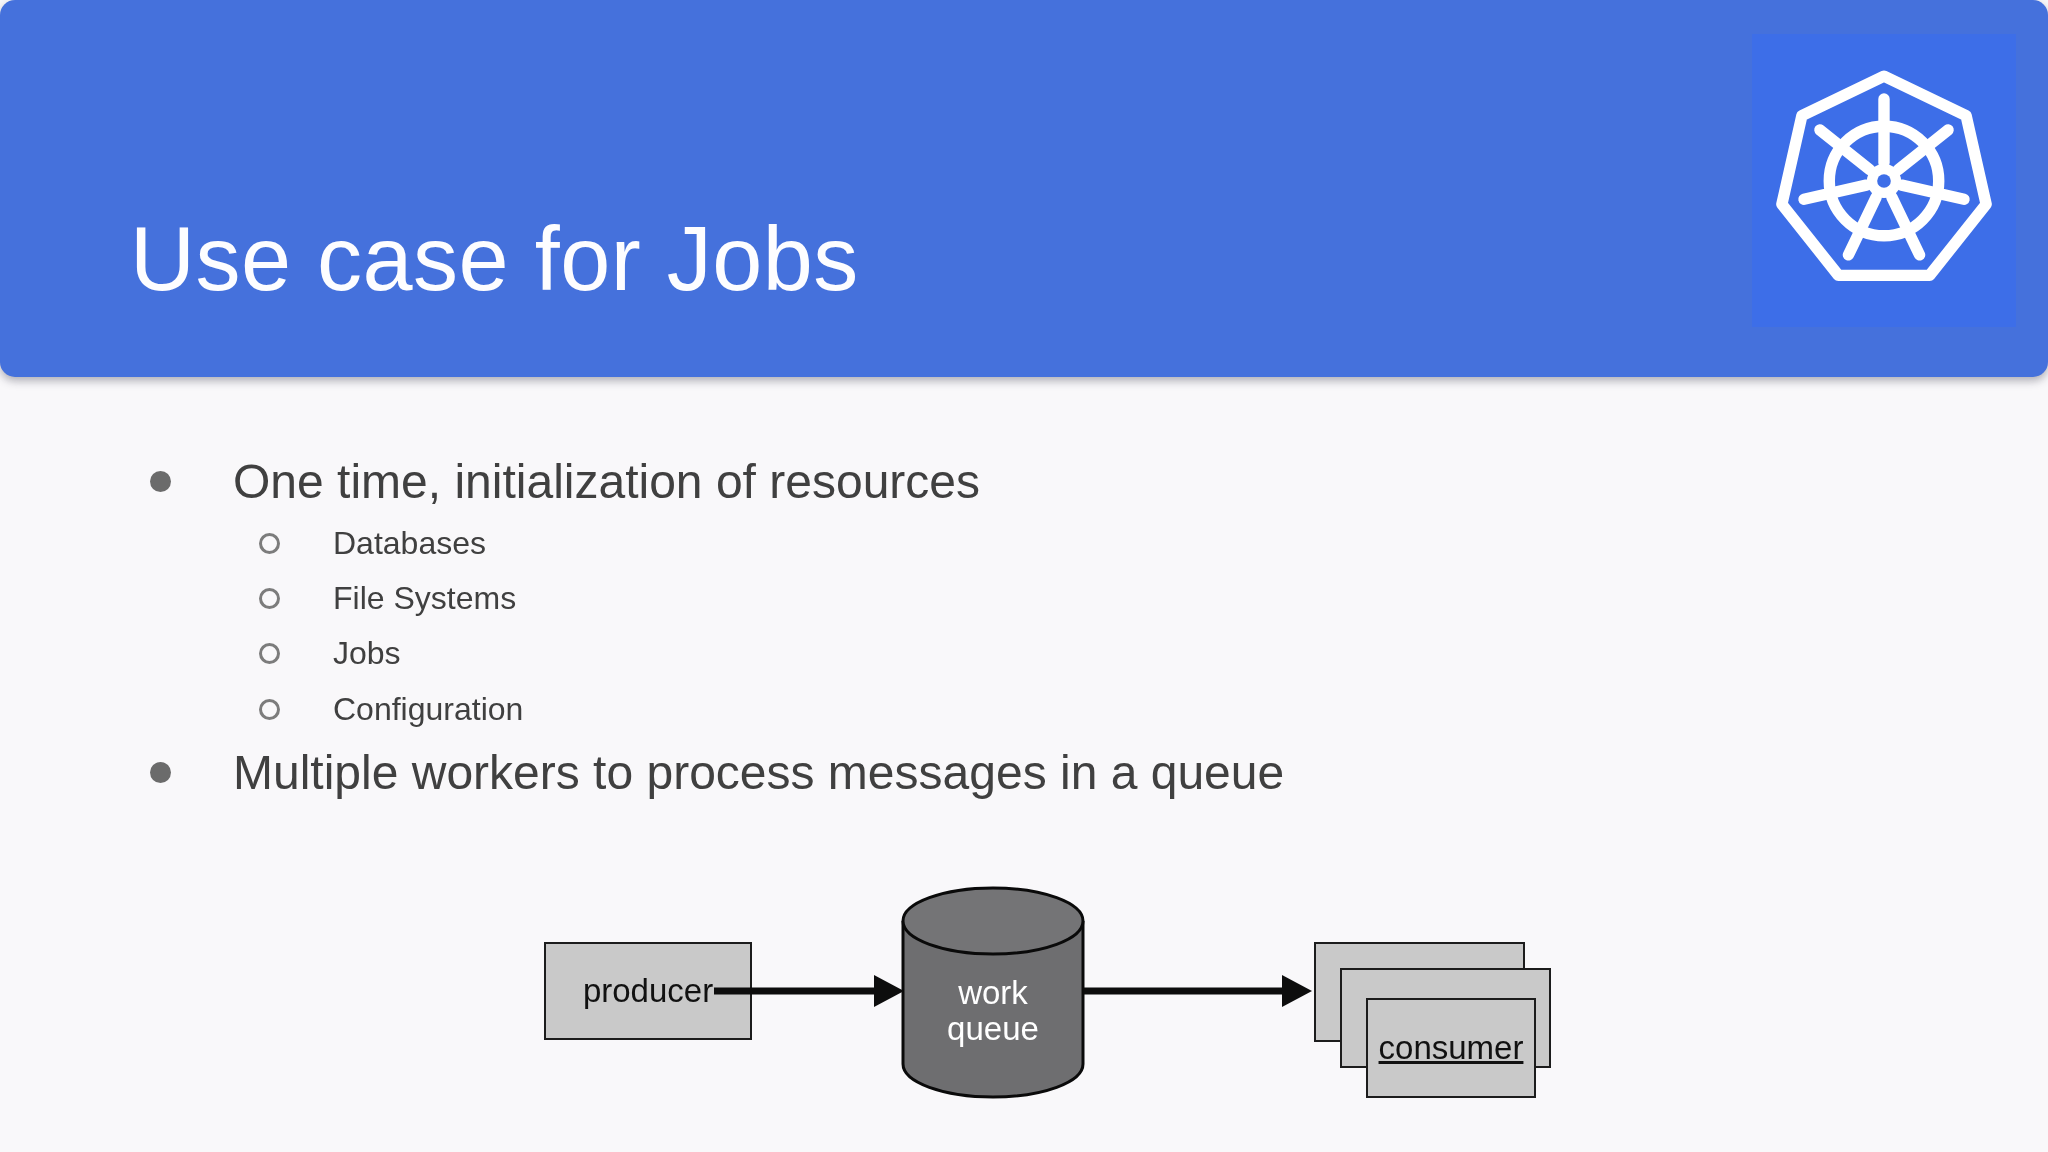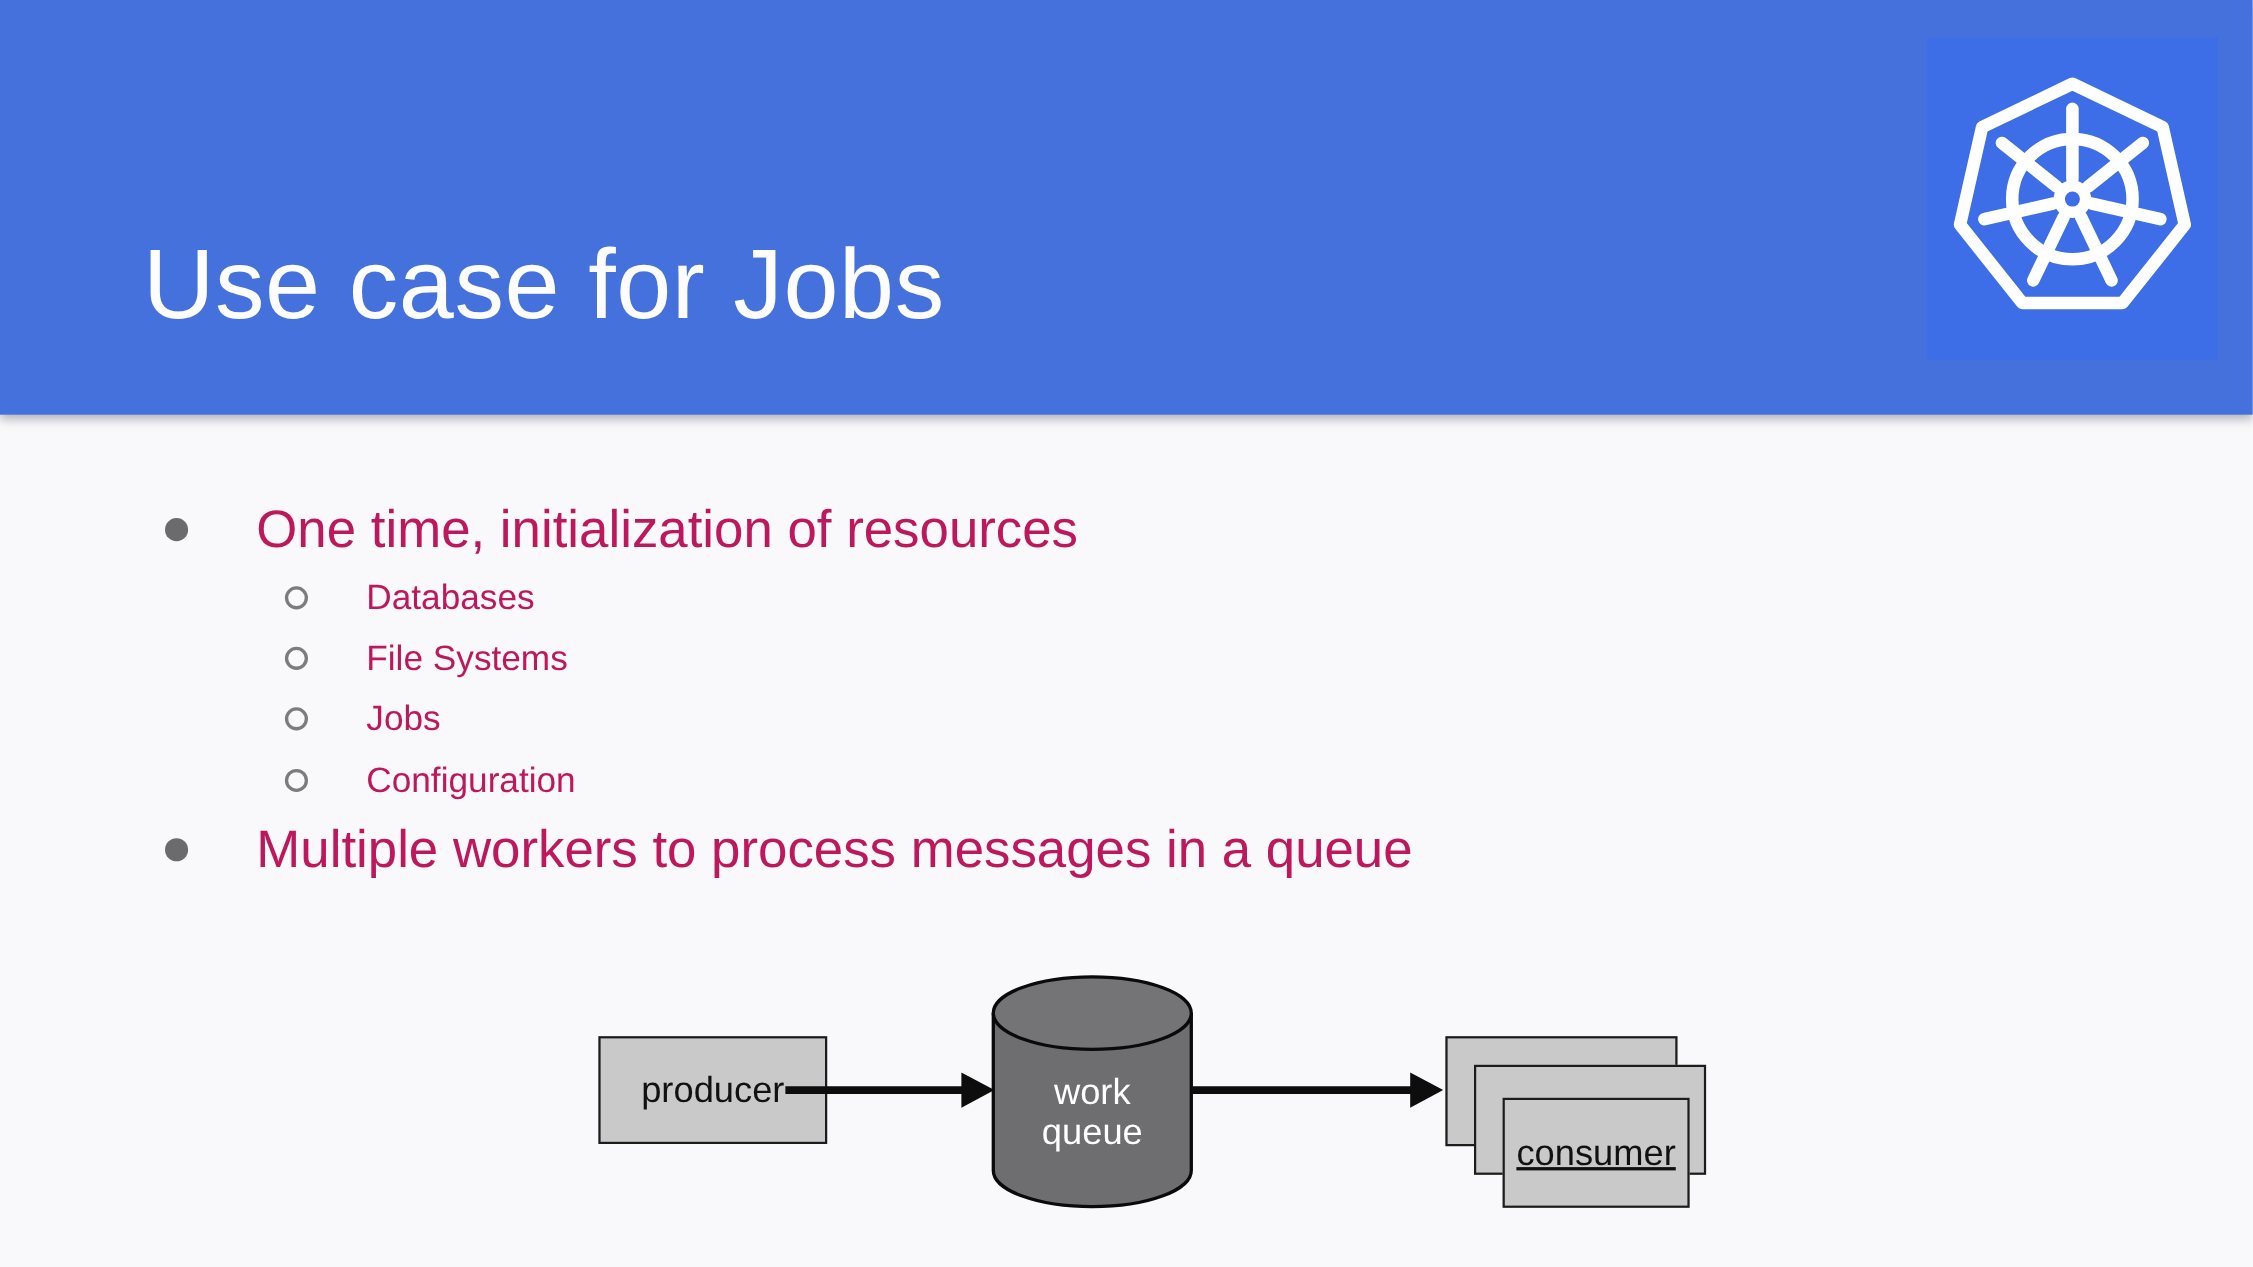--- a/index.html
+++ b/index.html
@@ -8,36 +8,37 @@
     width:2048px;height:1152px;
     background:#f9f8fa;
     overflow:hidden;
     font-family:"Liberation Sans",sans-serif;
   }
   
   .header{
     position:absolute;left:0;top:0;width:2048px;height:377px;
     background:#4571dc;
     box-shadow:0 4px 9px rgba(40,40,60,0.35);
+    border-radius:15px;
   }
   .logo-tile{
     position:absolute;left:1752px;top:34px;width:264px;height:293px;
     background:#3d6ee8;
     display:flex;align-items:center;justify-content:center;
   }
   .logo-tile svg{display:block;}
   .slide-title{
     position:absolute;left:130px;top:210px;
     font-size:90px;font-weight:300;line-height:1.1;
     color:#fdfdff;letter-spacing:0.5px;white-space:nowrap;
   }
   
   .bullet-row{
     position:absolute;display:flex;align-items:center;
-    color:#be185d;white-space:nowrap;
+    color:#404040;white-space:nowrap;
   }
   .bullet-row.l1{left:150px;height:62px;font-size:48px;}
   .bullet-row.l2{left:259px;height:52px;font-size:32px;}
   .marker-dot{
     width:21px;height:21px;border-radius:50%;
     background:#6b6b6b;flex:0 0 auto;
   }
   .marker-circle{
     width:15px;height:15px;border-radius:50%;
     border:3px solid #7c7c7c;background:transparent;flex:0 0 auto;

